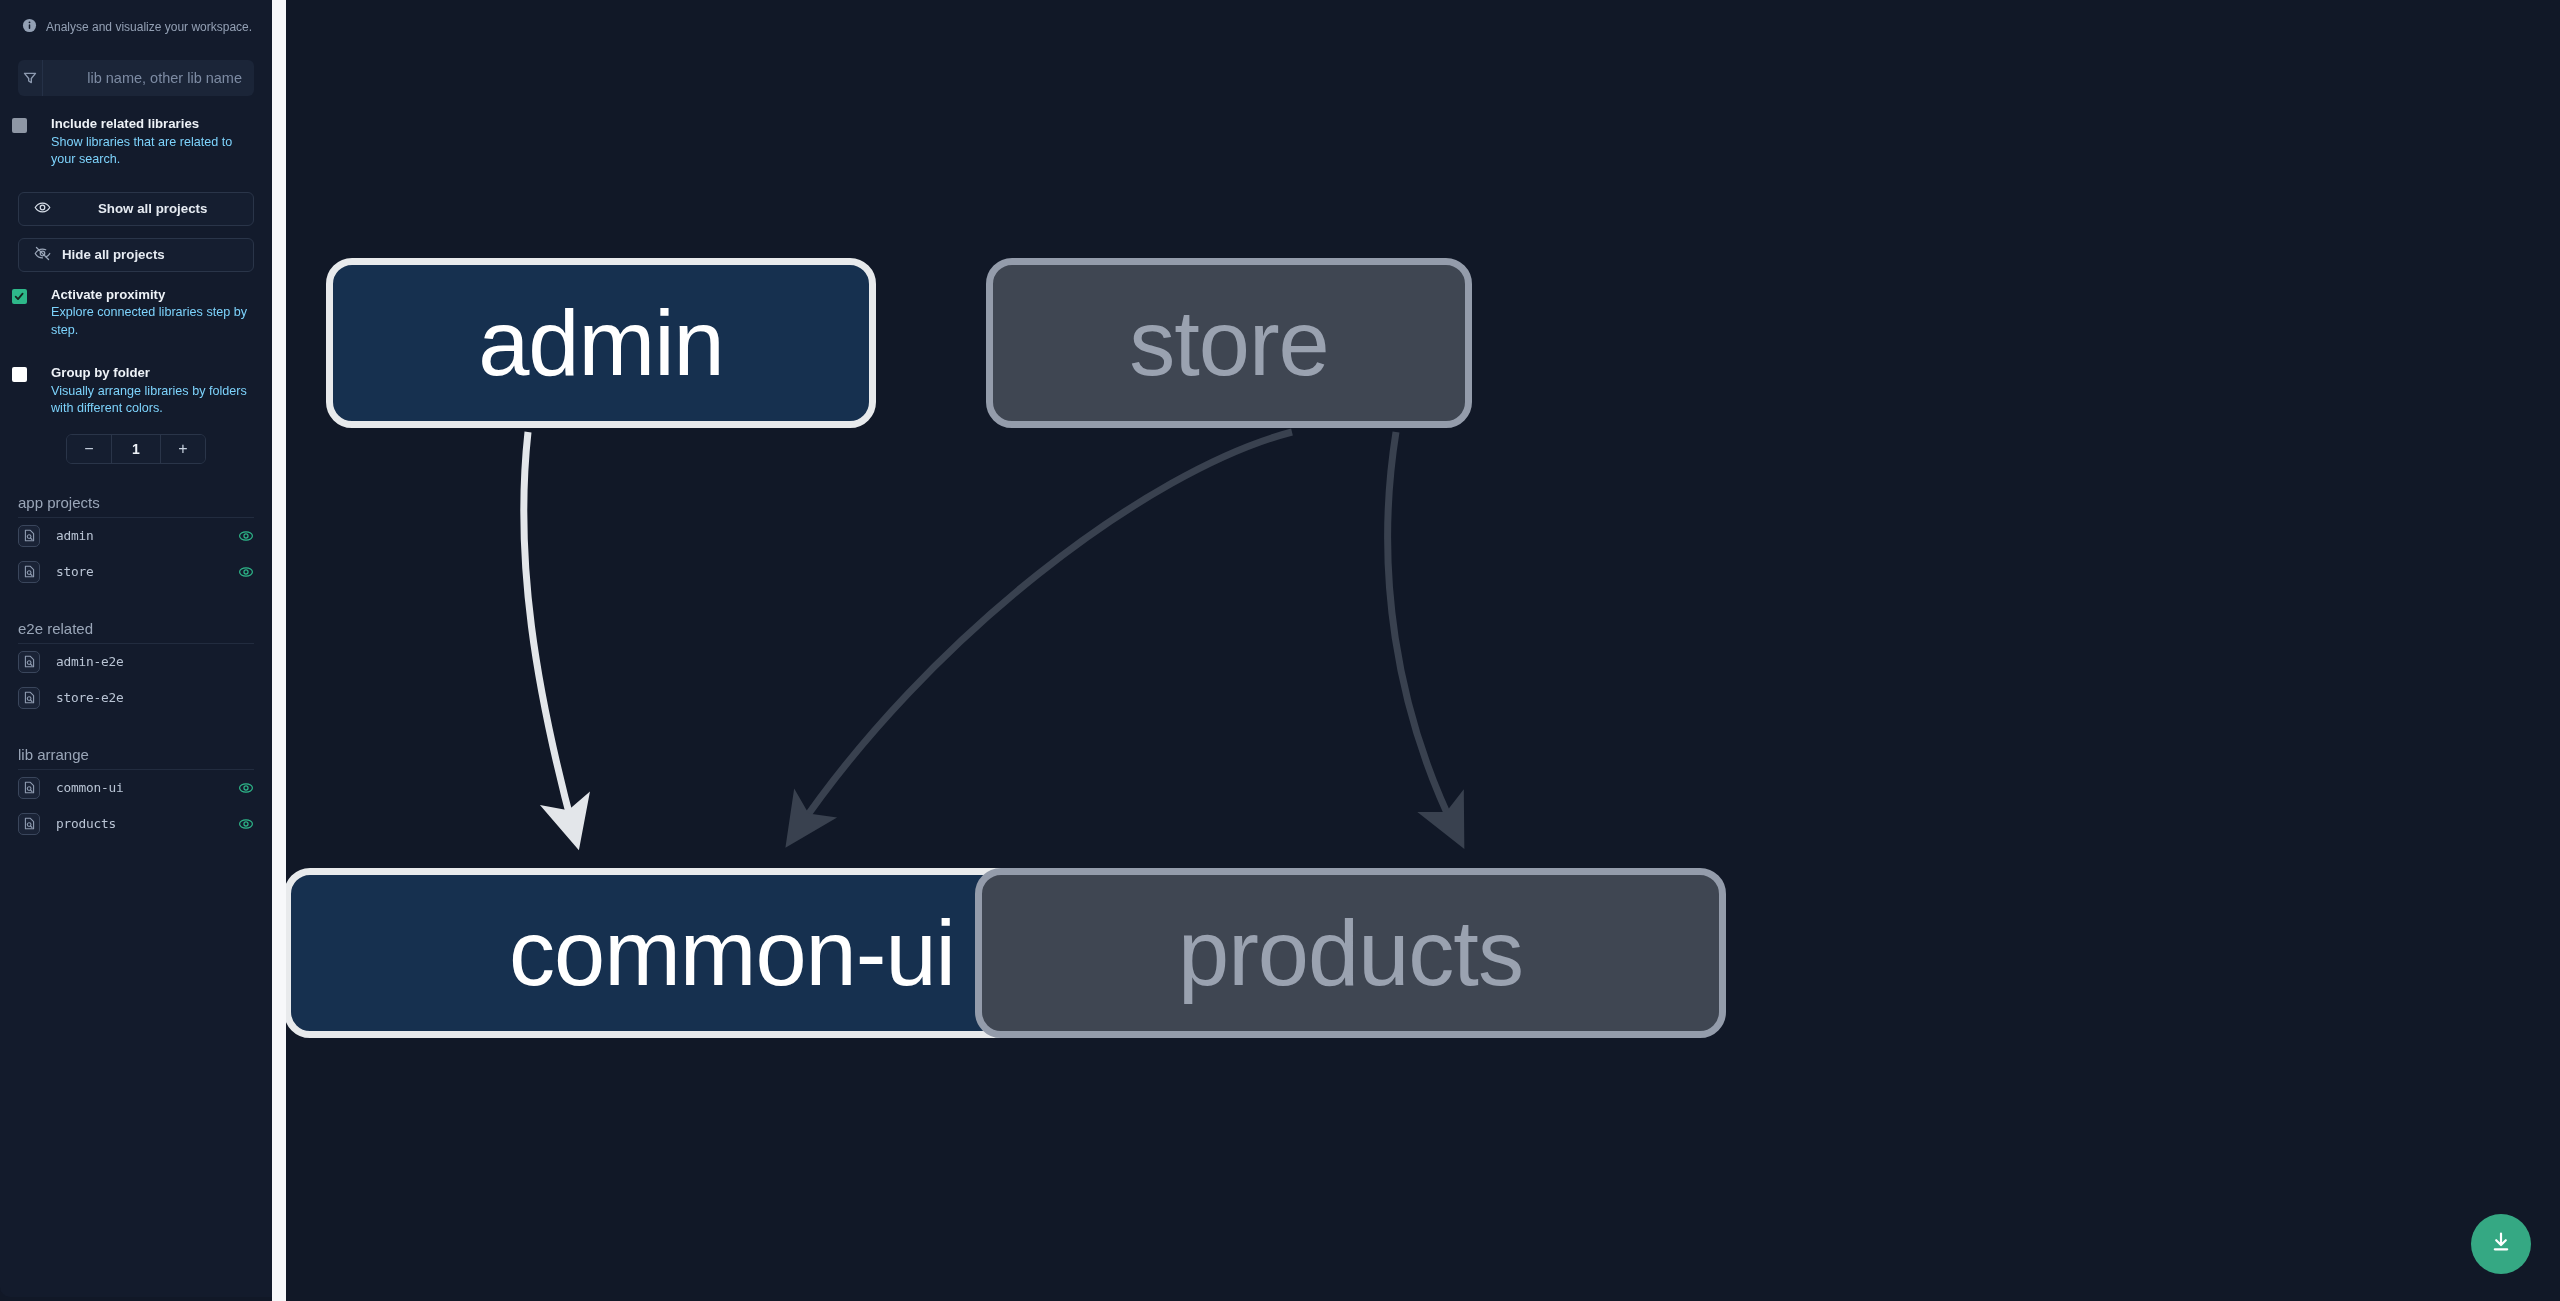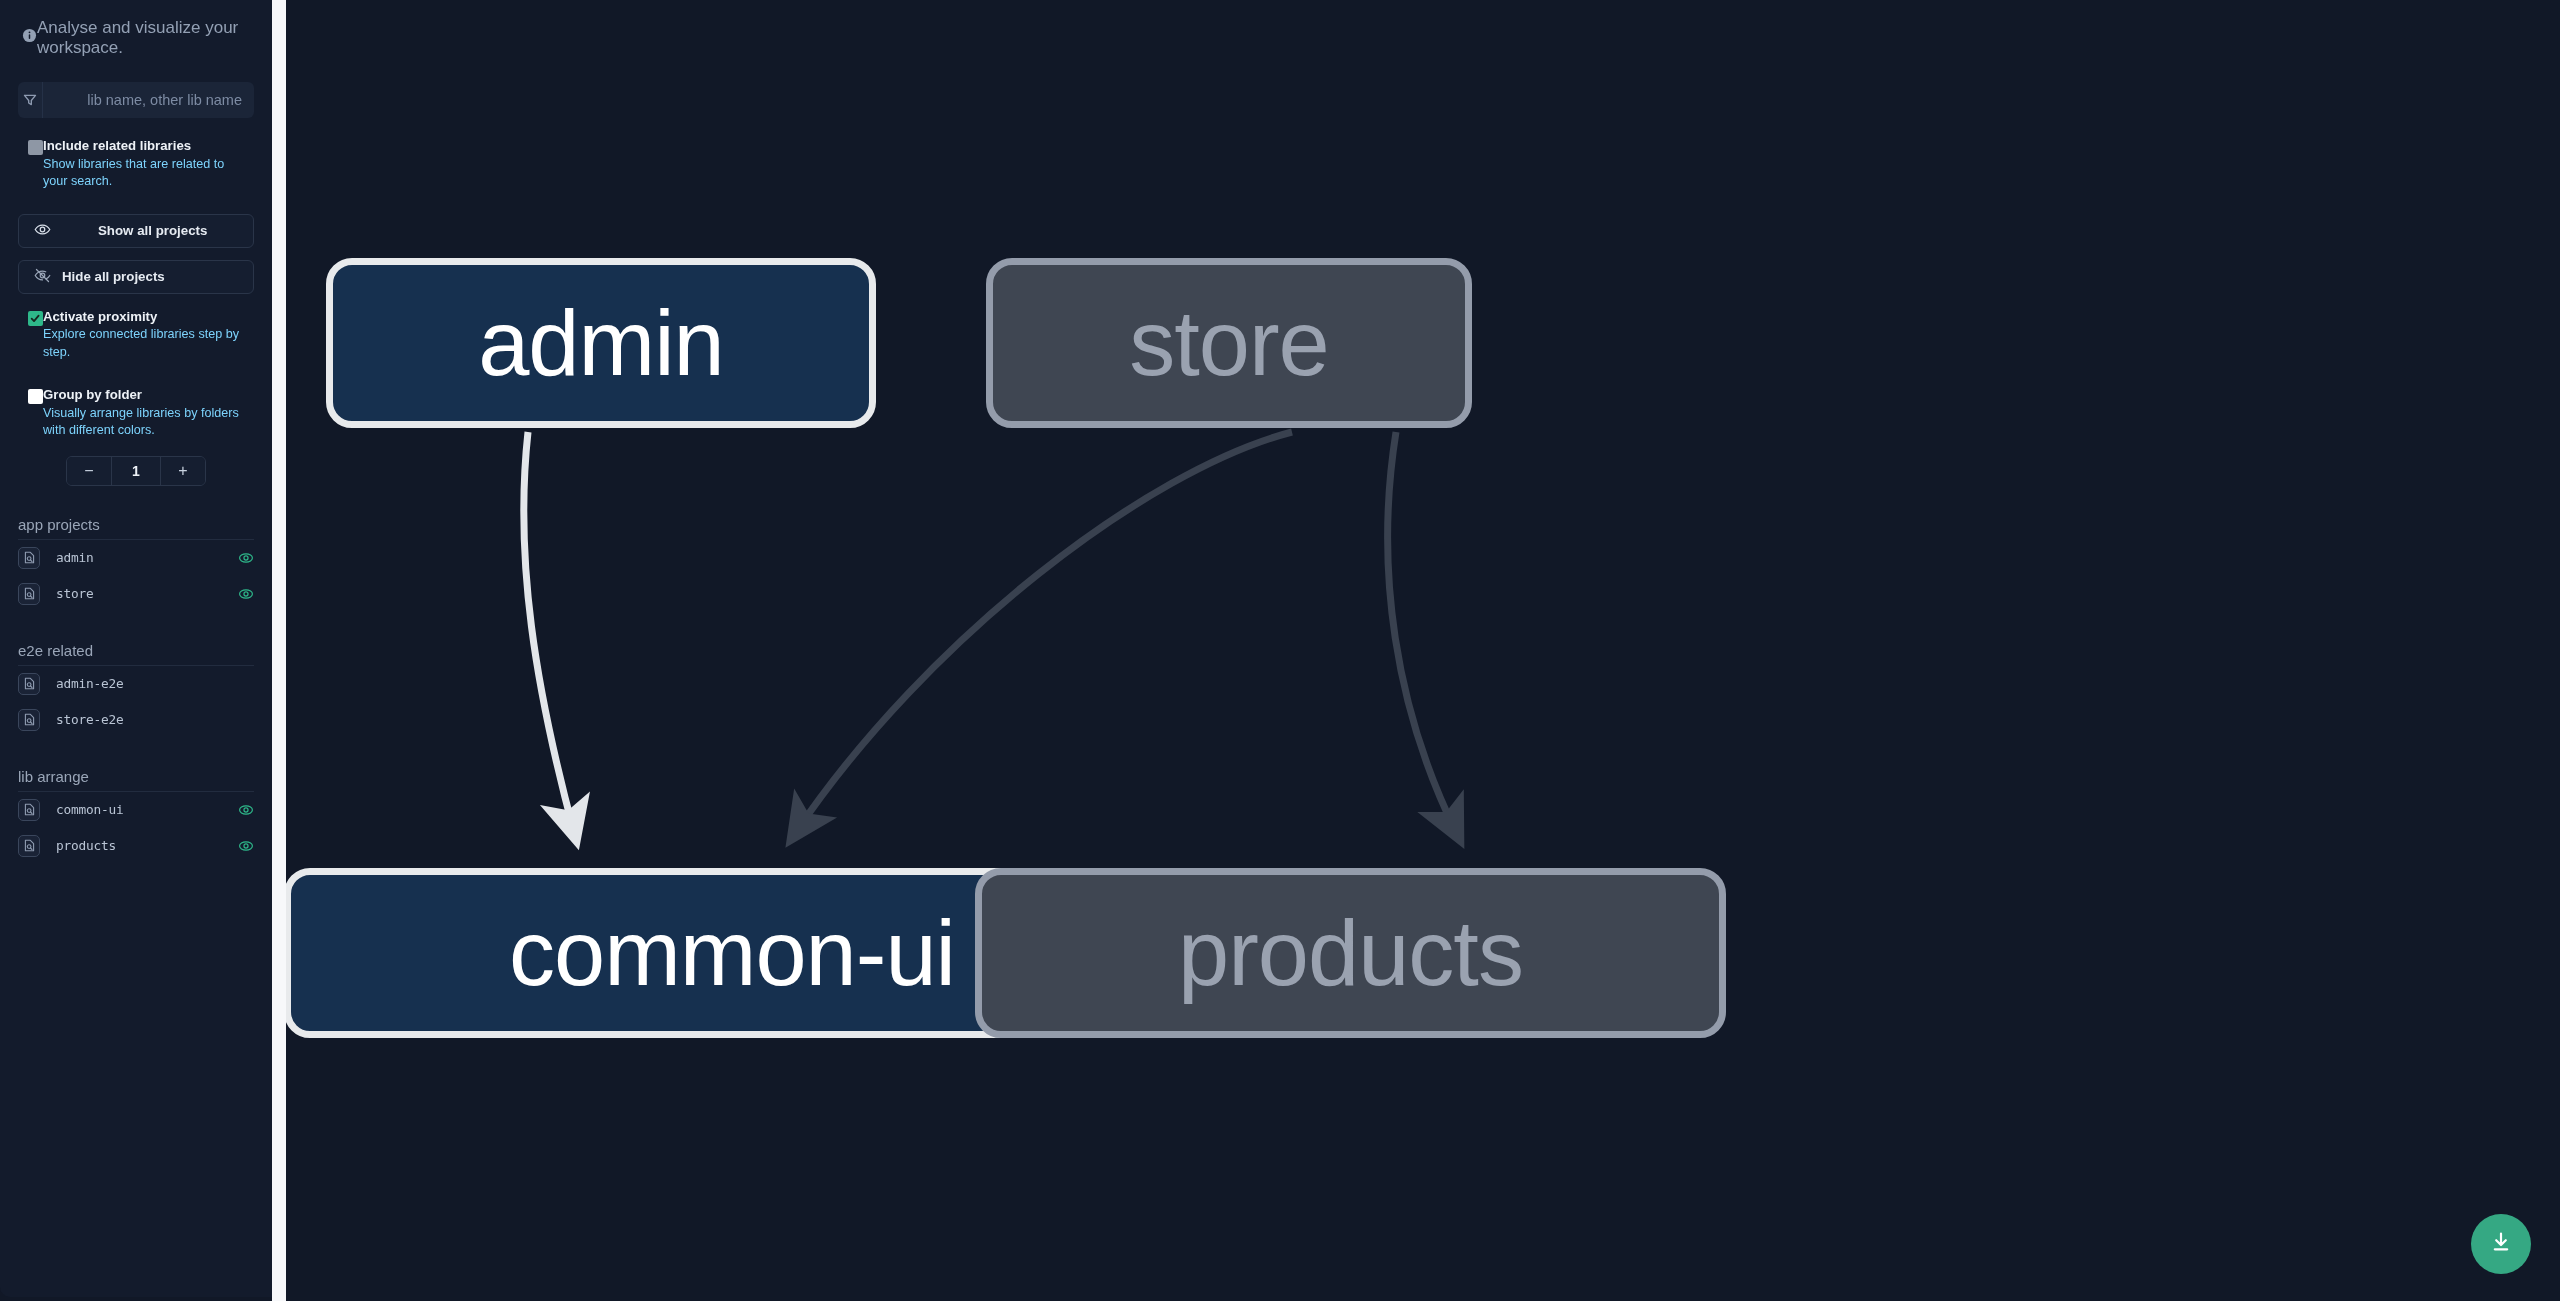--- a/index.html
+++ b/index.html
@@ -53,24 +53,24 @@
   }
   .monitor-icon {
     margin-left: 16px;
     width: 20px; height: 20px;
     display:flex;align-items:center;justify-content:center;
   }
 
   .sb-subtitle {
     display: flex;
     align-items: center;
-    gap: 0;
+    gap: 9px;
     padding: 18px 18px 0 22px;
     color: #93a0b4;
-    font-size: 17px;
+    font-size: 12px;
   }
   .info-dot { flex: 0 0 auto; }
 
   .search-wrap {
     margin: 24px 18px 0 18px;
     height: 36px;
     display: flex;
     align-items: stretch;
     background: #1b2538;
     border-radius: 6px;
@@ -89,22 +89,22 @@
     color: #cbd5e1;
     font-size: 14.5px;
     font-family: "Liberation Sans", sans-serif;
     padding: 0 12px;
     text-align: right;
   }
   .search-input::placeholder { color: #7d8ba3; }
 
   .opt-row {
     display: flex;
-    gap: 0;
-    padding: 0 28px;
+    gap: 24px;
+    padding: 0 12px;
     margin-top: 19px;
   }
   .cbox {
     width: 15px; height: 15px;
     flex: 0 0 auto;
     border-radius: 2px;
     margin-top: 3px;
     position: relative;
   }
   .cbox.grey { background: #8e97a5; }

